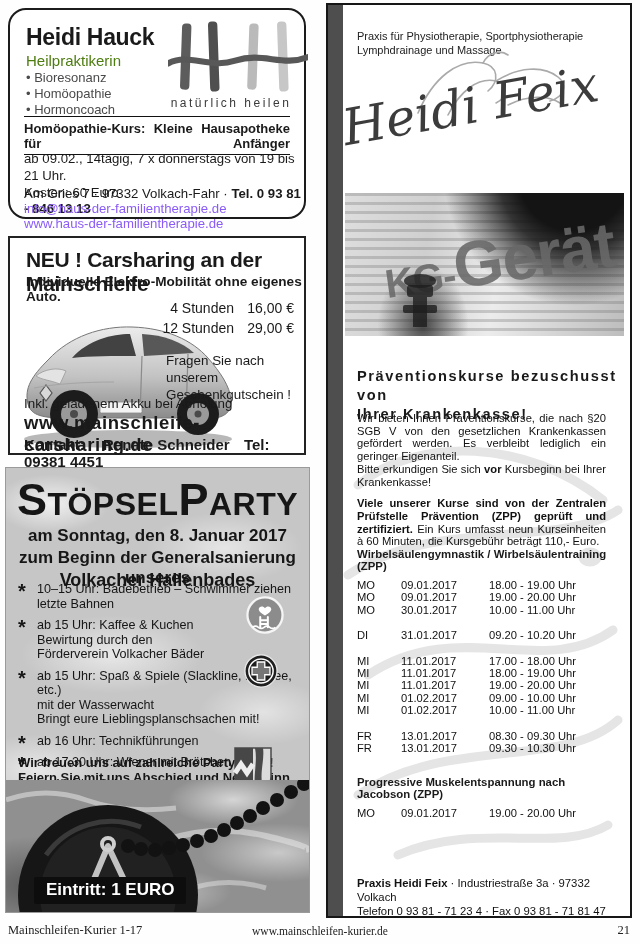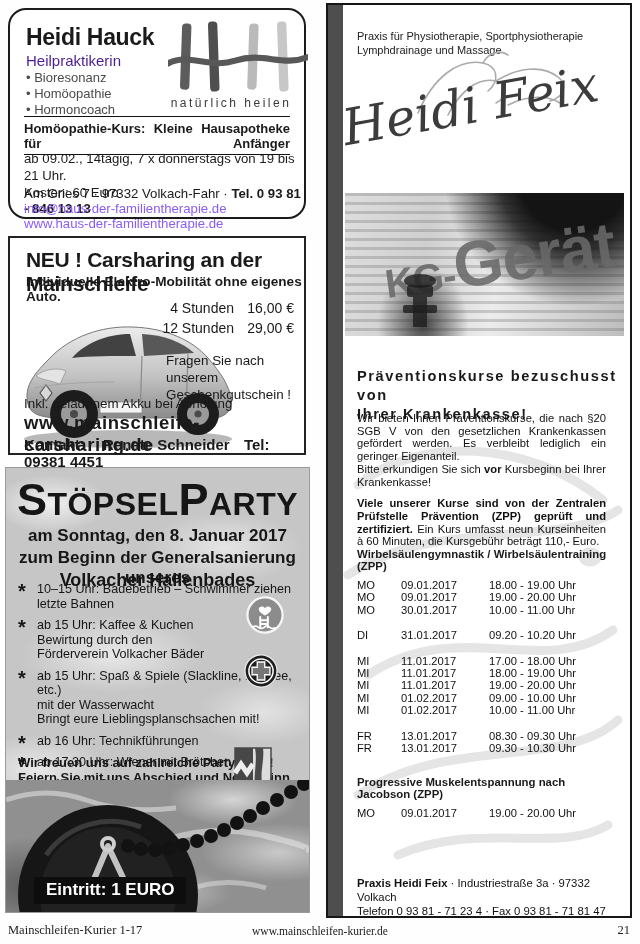--- a/index.html
+++ b/index.html
@@ -7,21 +7,21 @@
   .page {
     position:relative; width:640px; height:944px; background:#fefefe;
     font-family:"Liberation Sans", sans-serif; color:#1a1a1a; overflow:hidden;
   }
   .abs { position:absolute; }
 
   
   .ad-hauck { left:8px; top:8px; width:298px; height:211px;
     border:2px solid #1b1b1b; border-radius:18px; background:#fff; }
   .hk-name { left:16px; top:14px; font-size:23px; font-weight:bold; letter-spacing:-0.3px; }
-  .hk-role { left:16px; top:42px; font-size:15px; color:#4c1d95; }
+  .hk-role { left:16px; top:42px; font-size:15px; color:#4d7c0f; }
   .hk-bullets { left:16px; top:60px; font-size:13px; color:#4a4a4a; }
   .hk-bullets div { line-height:16px; }
   .hk-bullets div::before { content:"• "; }
   .hh-logo { left:158px; top:10px; }
   .hh-tagline { left:150px; top:86px; width:142px; text-align:center;
     font-size:12px; letter-spacing:2.5px; color:#3a3a3a; }
   .hk-course-head { left:14px; right:14px; top:106px;
     border-top:1.5px solid #111; border-bottom:1.5px solid #111;
     padding:4px 0 3px; font-size:13px; font-weight:bold;
     text-align:justify; text-align-last:justify; }

